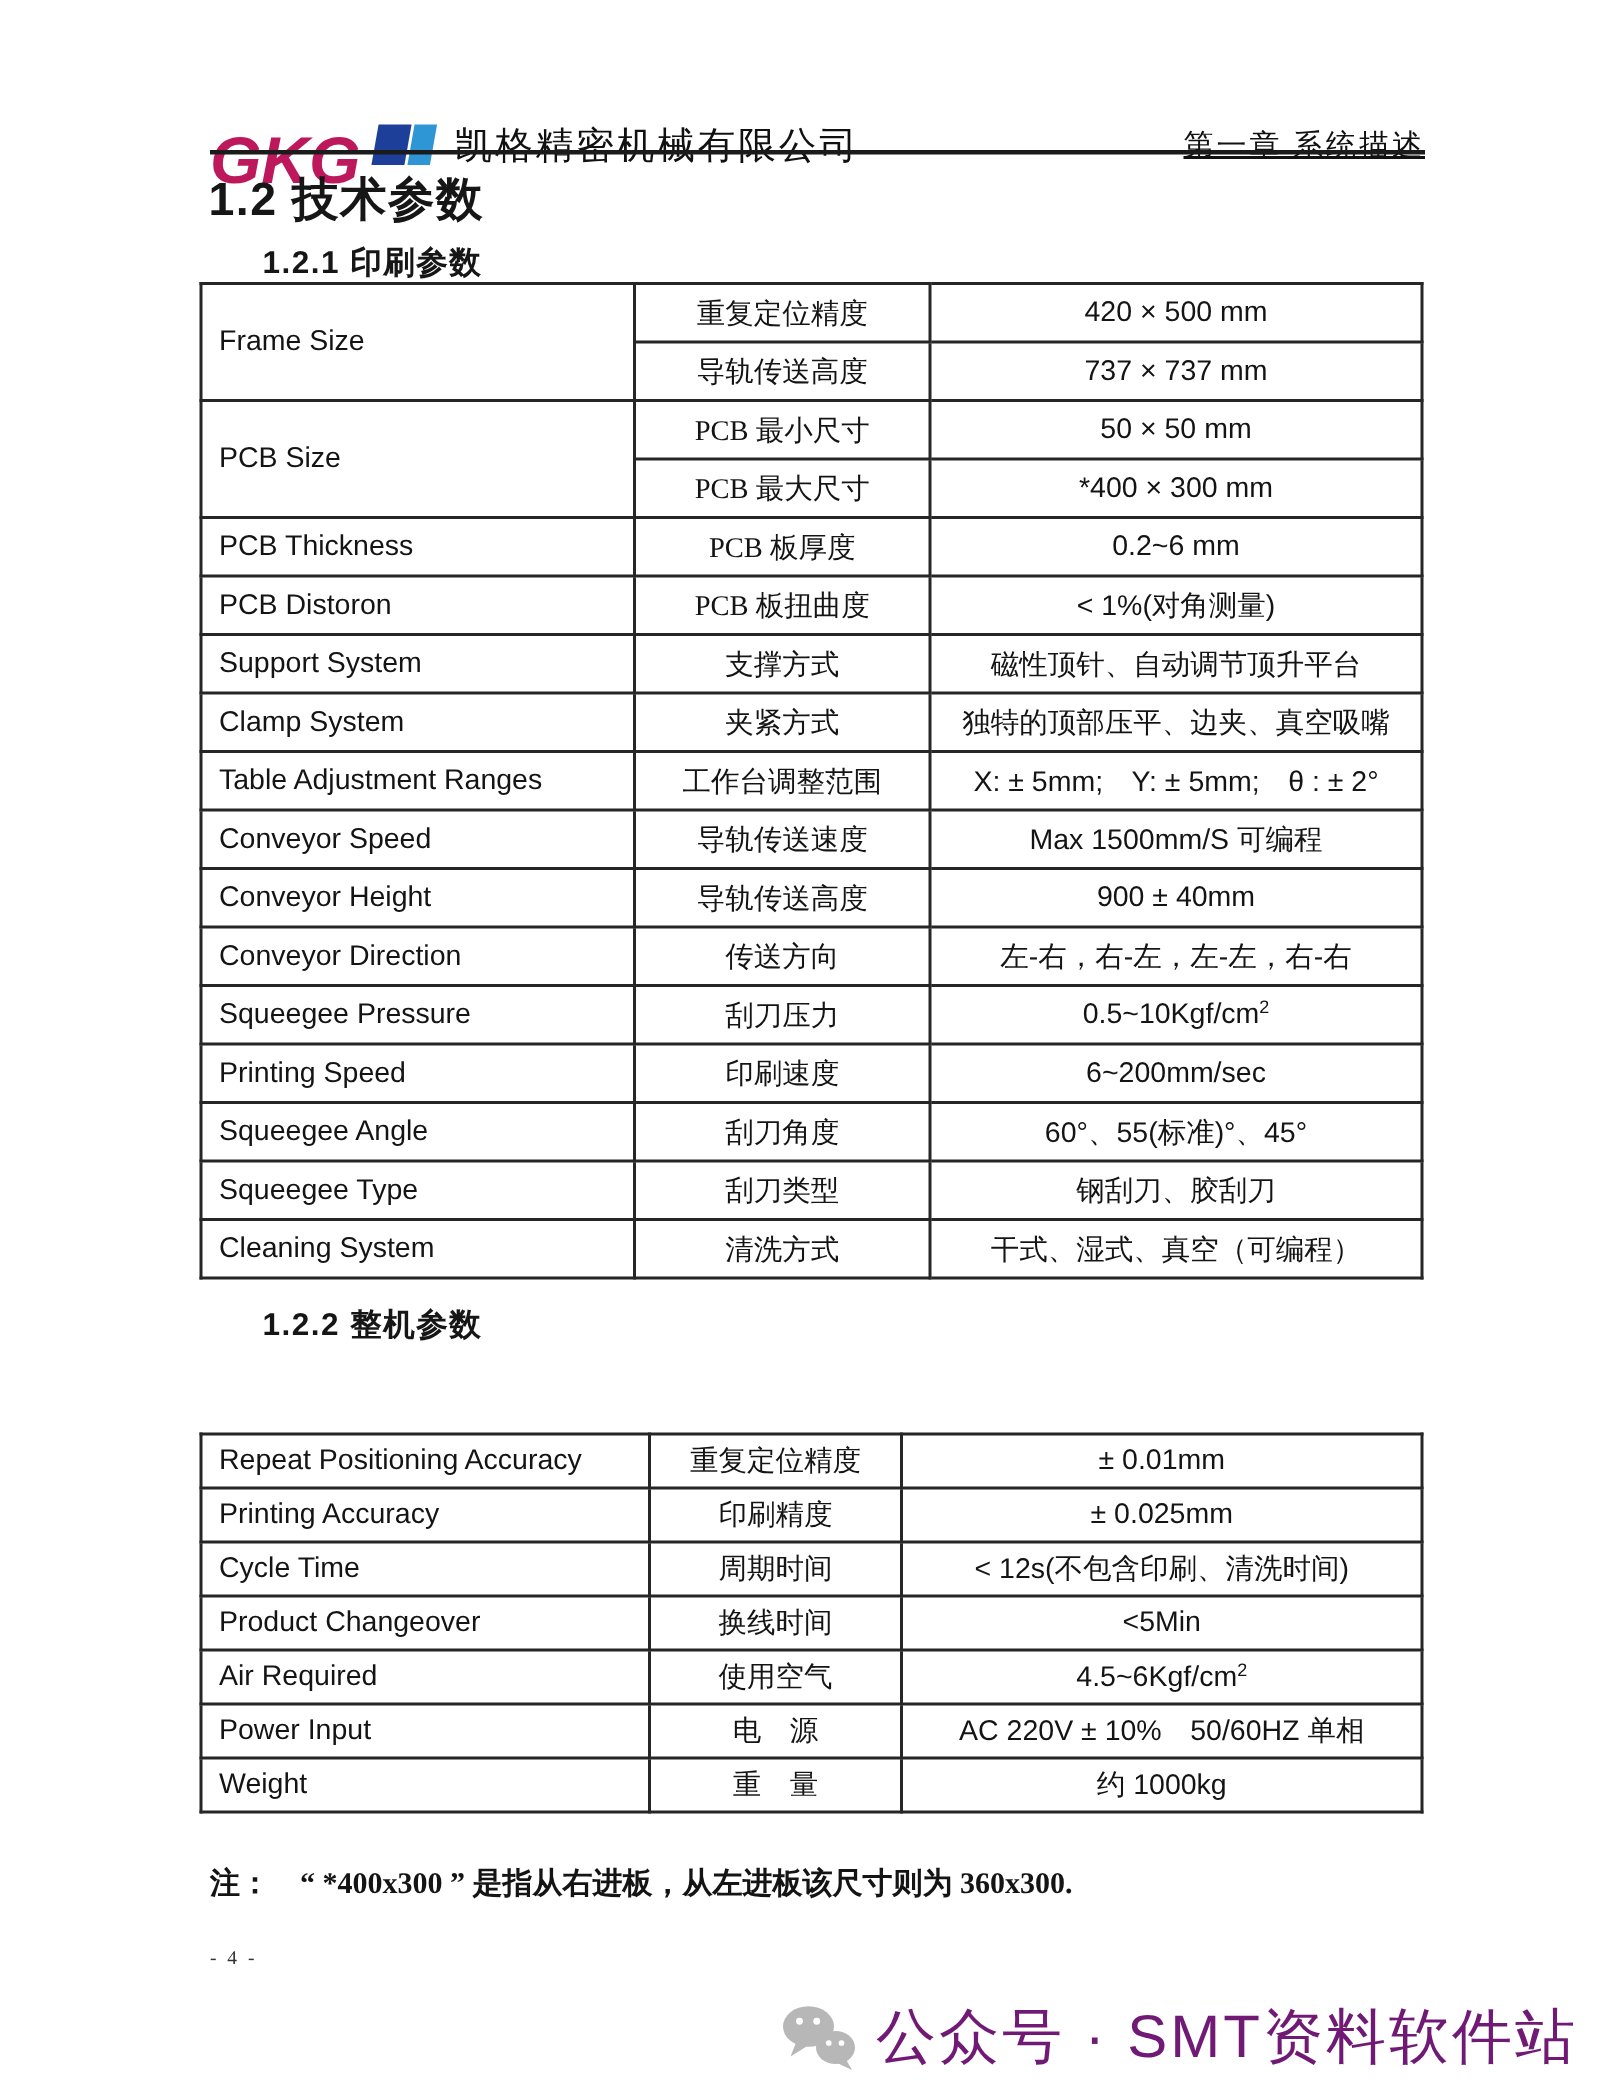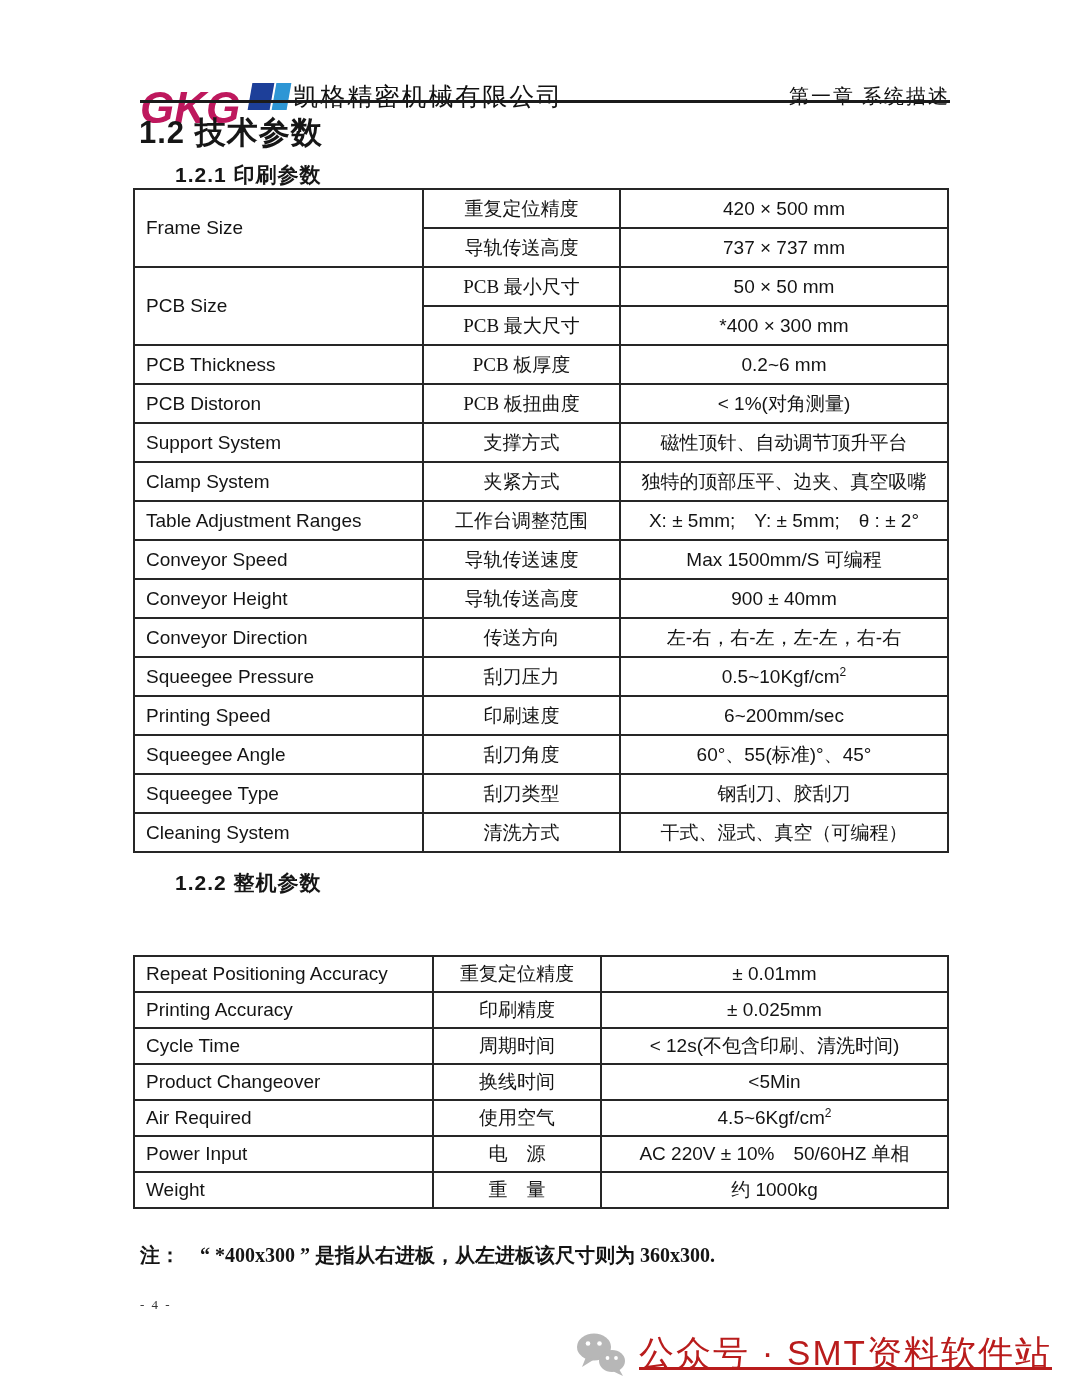--- a/index.html
+++ b/index.html
@@ -10,22 +10,22 @@
 
   
   .logo-row { position:absolute; left:140px; top:62px; width:810px; display:flex; align-items:center; }
   .logo-text {
     font-family:"Liberation Sans", sans-serif; font-weight:bold; font-style:italic;
     font-size:44px; color:#be185d; letter-spacing:0px; line-height:1;margin-top:24px;
   }
   .logo-sq { display:inline-flex; margin-left:10px; transform:skewX(-10deg); }
   .sq-dark { width:22px; height:27px; background:#1d3f99; display:inline-block; }
   .sq-light { width:15px; height:27px; background:#2e96d5; display:inline-block; margin-left:2px; }
-  .company { font-family:"Liberation Serif", serif; font-size:25px; color:#111; margin-left:4px; letter-spacing:2px; }
-  .chapter { margin-left:auto; font-family:"Liberation Serif", serif; font-size:20px; color:#111; letter-spacing:2px; }
+  .company { font-family:"Liberation Serif", serif; font-size:25px; color:#111; margin-left:14px; letter-spacing:2px; }
+  .chapter { margin-left:auto; font-family:"Liberation Serif", serif; font-size:20px; color:#111; letter-spacing:2px;text-decoration:underline; }
   .header-rule { position:absolute; left:140px; top:100px; width:810px; height:3px; background:#1b1b1b; }
 
   
   .main-title { position:absolute; left:139px; top:112px; font-size:31px; font-weight:bold; letter-spacing:1px; }
   .sub-title  { position:absolute; left:175px; font-size:21px; font-weight:bold; letter-spacing:1px; }
   .sub-title.t1 { top:161px; }
   .sub-title.t2 { top:869px; }
 
   
   table.spec { position:absolute; left:133px; width:814px; border-collapse:collapse; table-layout:fixed; }
@@ -38,21 +38,21 @@
   td.zh  { text-align:center; font-family:"Liberation Serif", serif; font-size:19px; color:#141414; }
   td.val { text-align:center; font-size:19px; color:#141414; }
   td.val sup { font-size:12px; }
 
   
   .note { position:absolute; left:140px; top:1242px; font-size:20px; font-weight:bold; color:#141414; font-family:"Liberation Serif", serif; }
   .page-num { position:absolute; left:140px; top:1297px; font-size:13px; font-family:"Liberation Serif", serif; color:#333; letter-spacing:2px; }
 
   
   .watermark { position:absolute; right:28px; top:1330px; display:flex; align-items:center; gap:12px; }
-  .wm-text { font-size:35px; color:#b91c1c; letter-spacing:2px; font-family:"Liberation Sans", sans-serif;text-decoration:underline; }
+  .wm-text { font-size:40px; color:#701a75; letter-spacing:2px; font-family:"Liberation Sans", sans-serif; }
 </style>
 </head>
 <body>
 
 <div class="page">
 
   <div class="logo-row">
     <span class="logo-text">GKG</span>
     <span class="logo-sq">
         <span class="sq-dark"></span>

